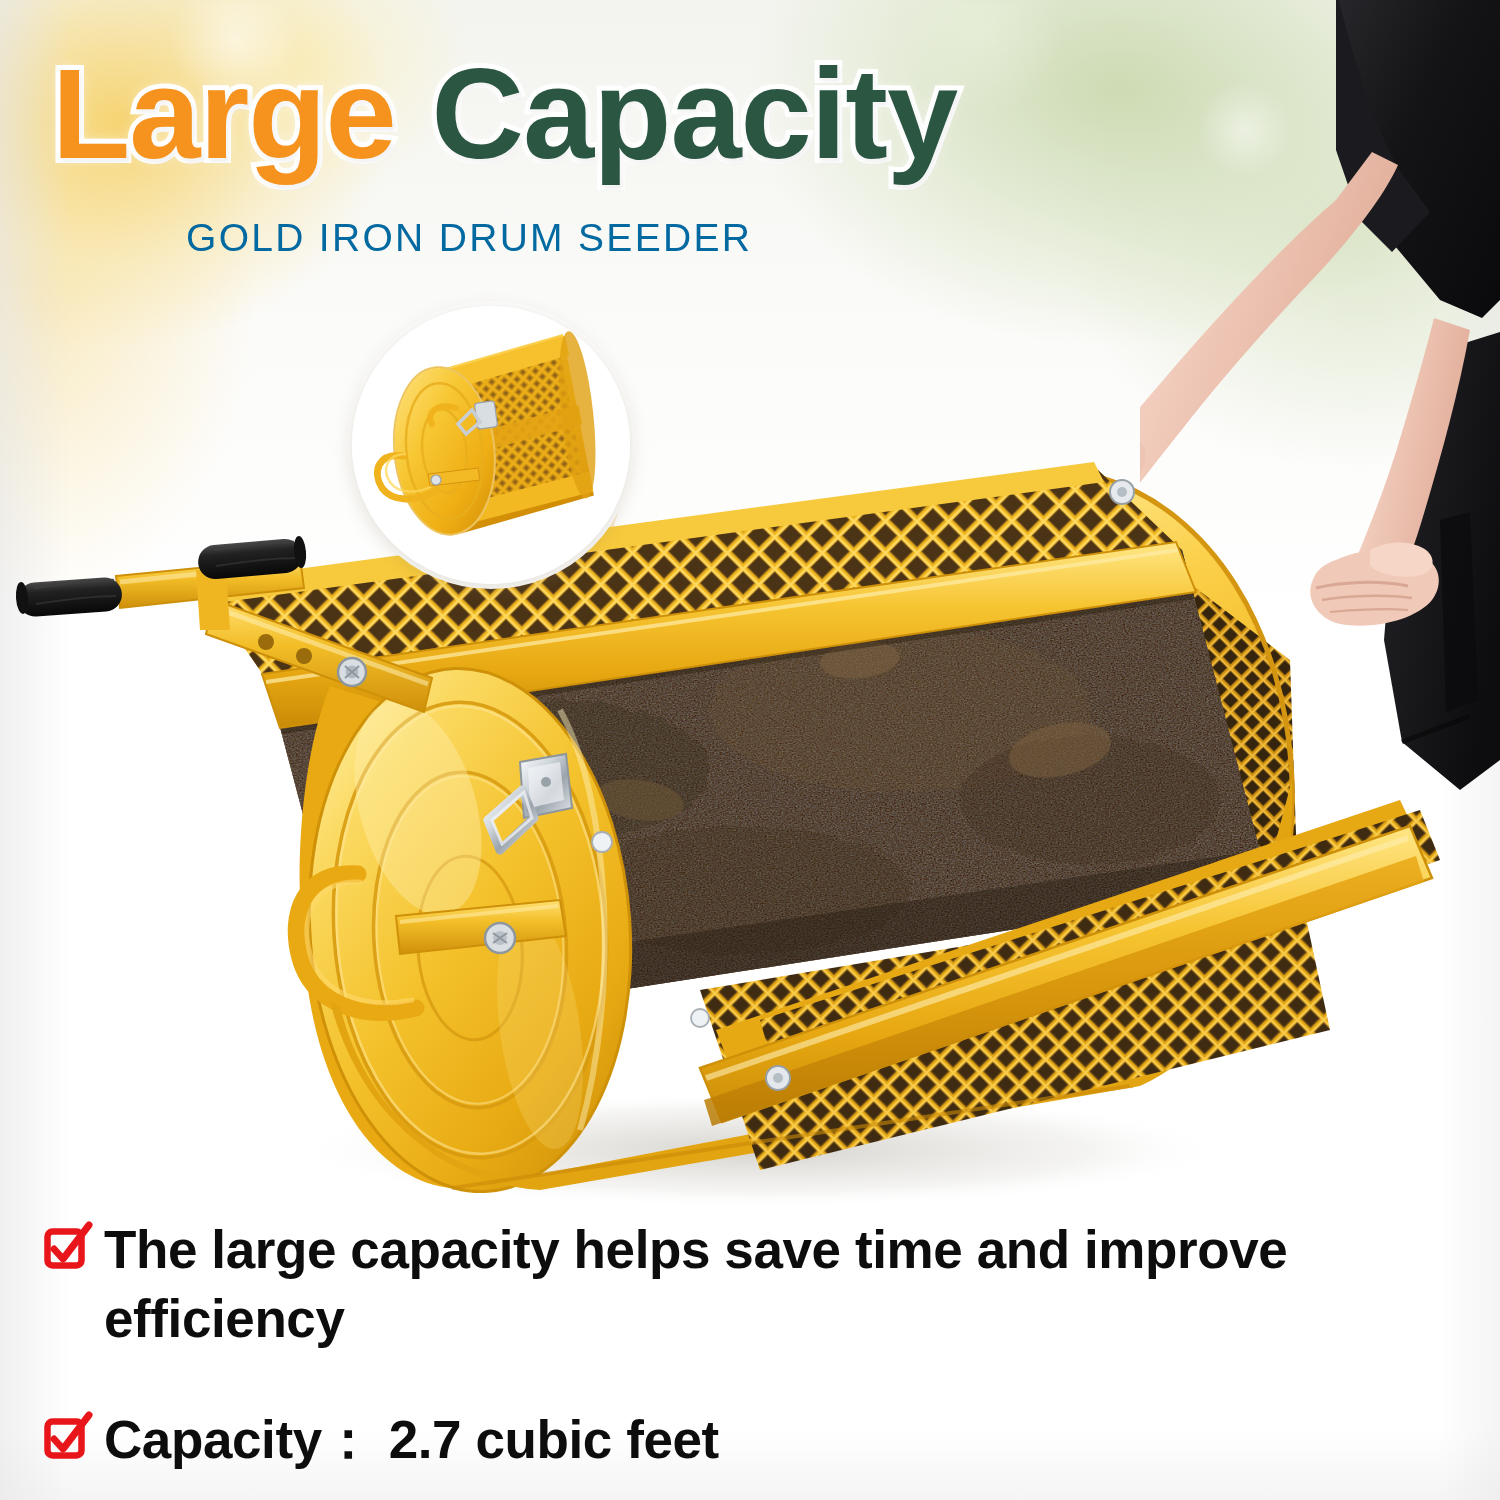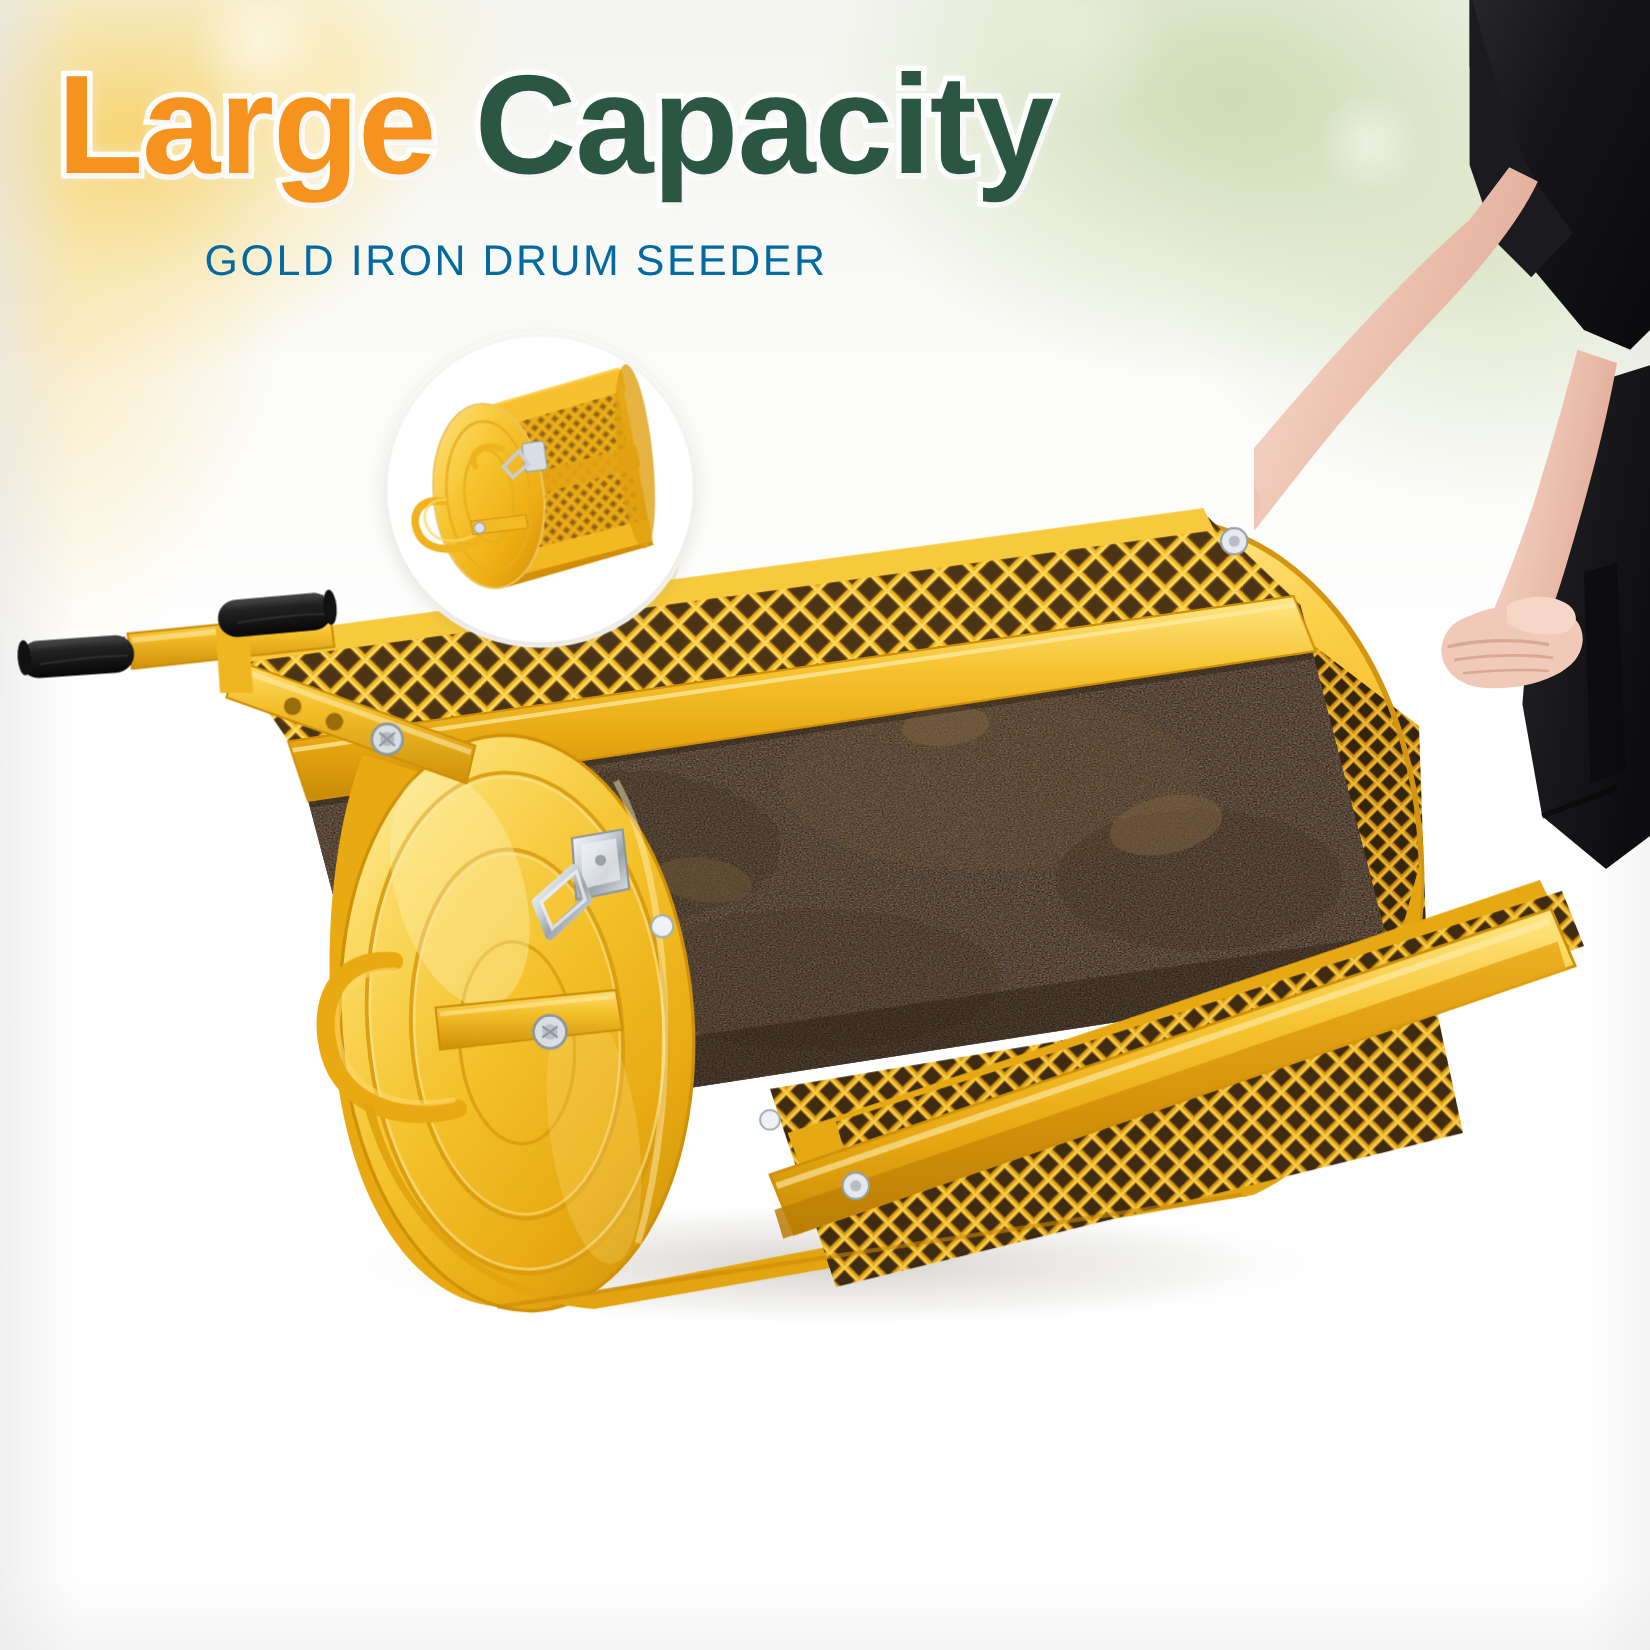--- a/index.html
+++ b/index.html
@@ -545,14 +545,37 @@
   </div>
 
   <div class="bg-vignette"></div>
 
   <div class="headline">
     <span class="hl-word hl-orange">Large</span><span class="hl-word hl-green">Capacity</span>
   </div>
 
   <div class="subhead">GOLD IRON DRUM SEEDER</div>
 
+  <div class="bullets">
+
+    <div class="bullet-row">
+      <span class="chk-icon">
+        <svg viewBox="0 0 46 46" xmlns="http://www.w3.org/2000/svg">
+          <rect x="3.5" y="6.5" width="34" height="34" rx="5" ry="5" fill="none" stroke="#E8161A" stroke-width="6.5"></rect>
+          <path d="M10 24 L19 34 L45 0" fill="none" stroke="#E8161A" stroke-width="7" stroke-linecap="round" stroke-linejoin="round"></path>
+        </svg>
+      </span>
+      <span class="bullet-text">The large capacity helps save time and improve efficiency</span>
+    </div>
+
+    <div class="bullet-row">
+      <span class="chk-icon">
+        <svg viewBox="0 0 46 46" xmlns="http://www.w3.org/2000/svg">
+          <rect x="3.5" y="6.5" width="34" height="34" rx="5" ry="5" fill="none" stroke="#E8161A" stroke-width="6.5"></rect>
+          <path d="M10 24 L19 34 L45 0" fill="none" stroke="#E8161A" stroke-width="7" stroke-linecap="round" stroke-linejoin="round"></path>
+        </svg>
+      </span>
+      <span class="bullet-text">Capacity：  2.7 cubic feet</span>
+    </div>
+
+  </div>
 
 </div>
 
 </body></html>

